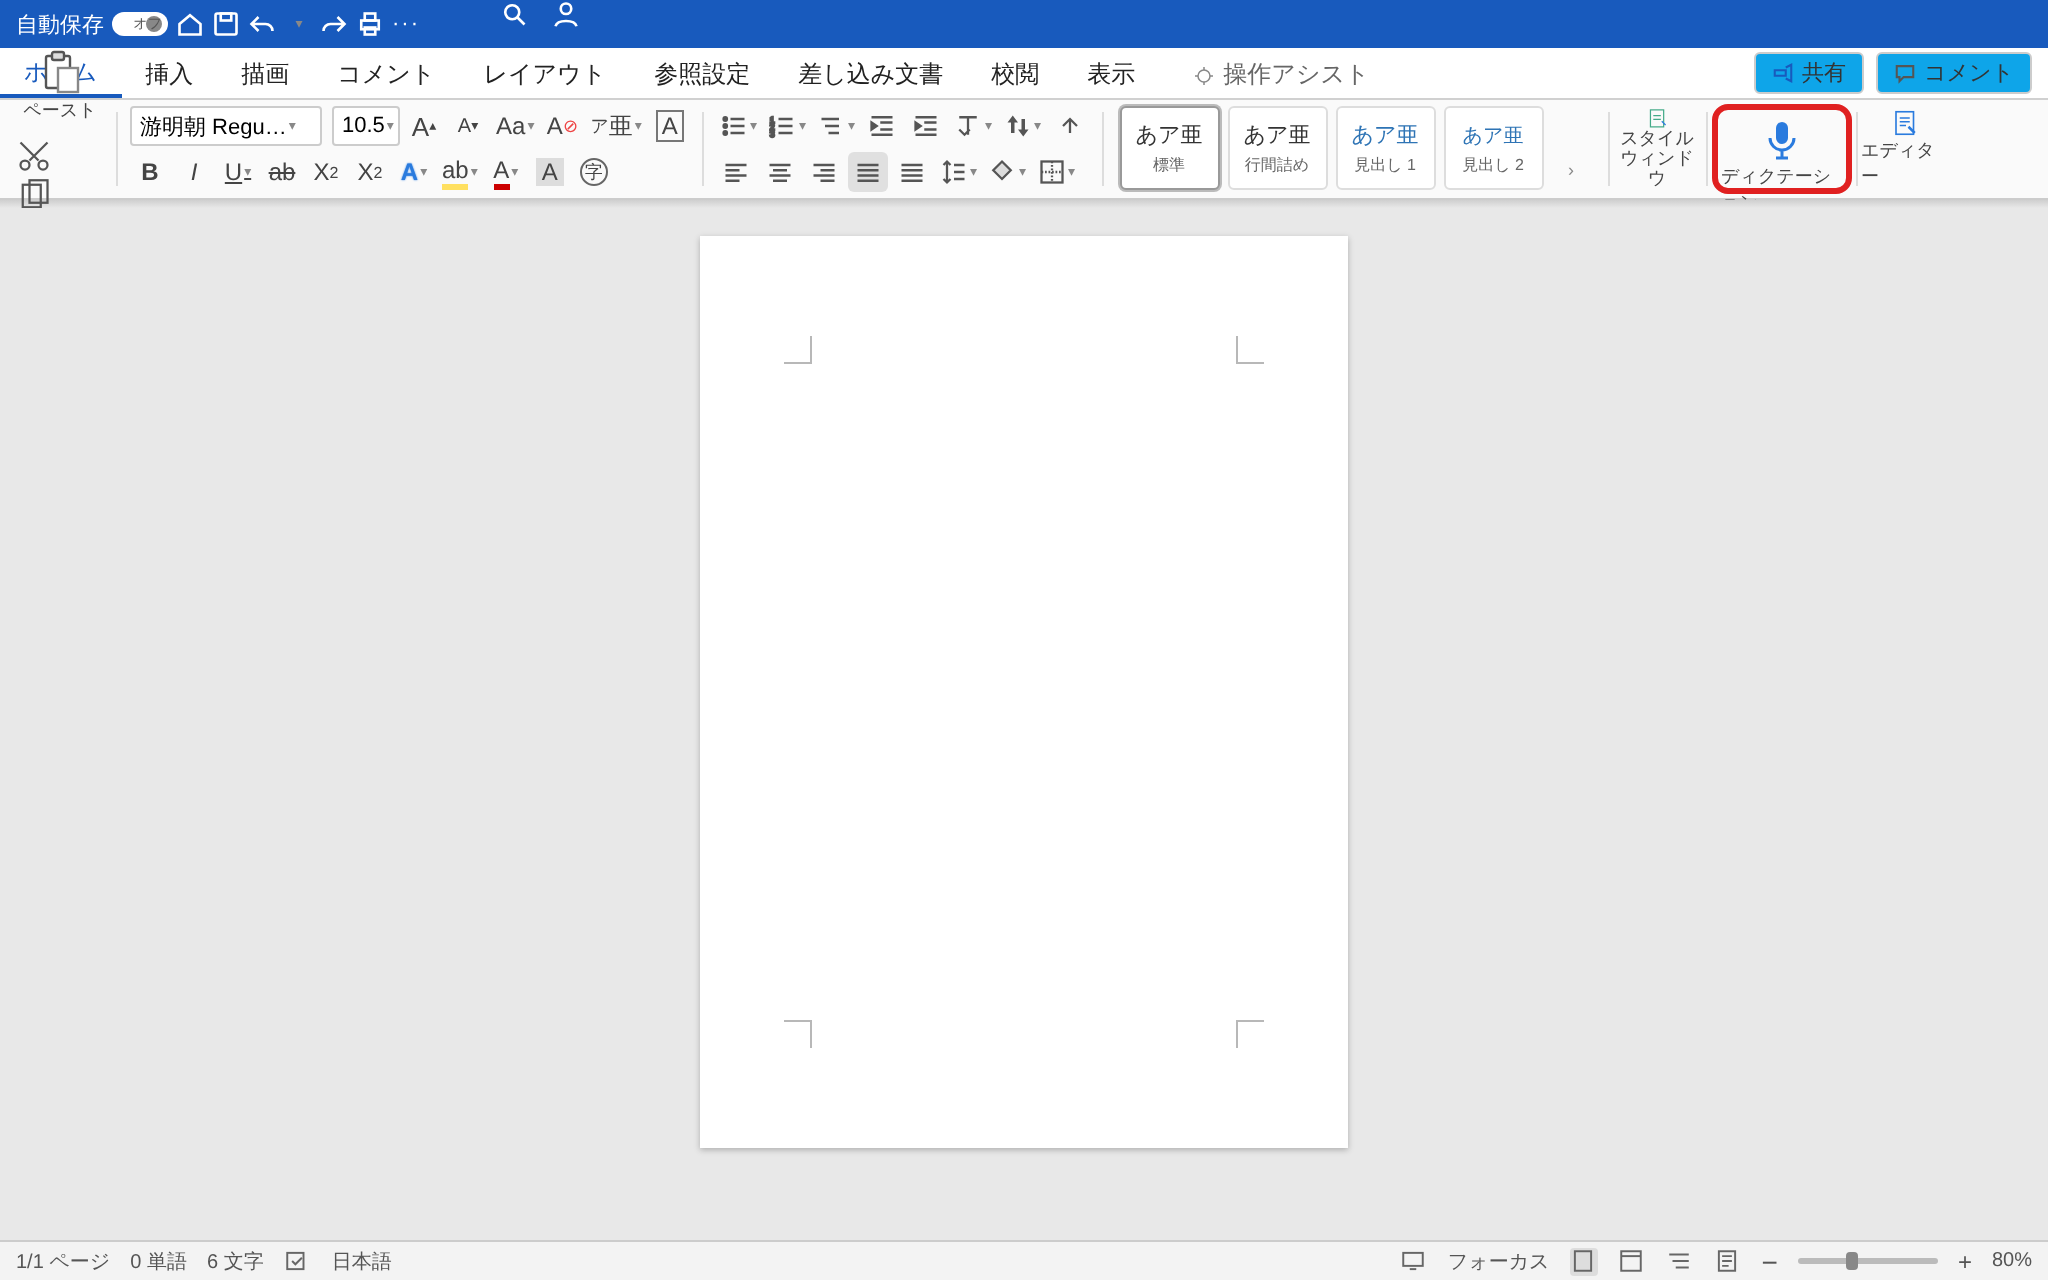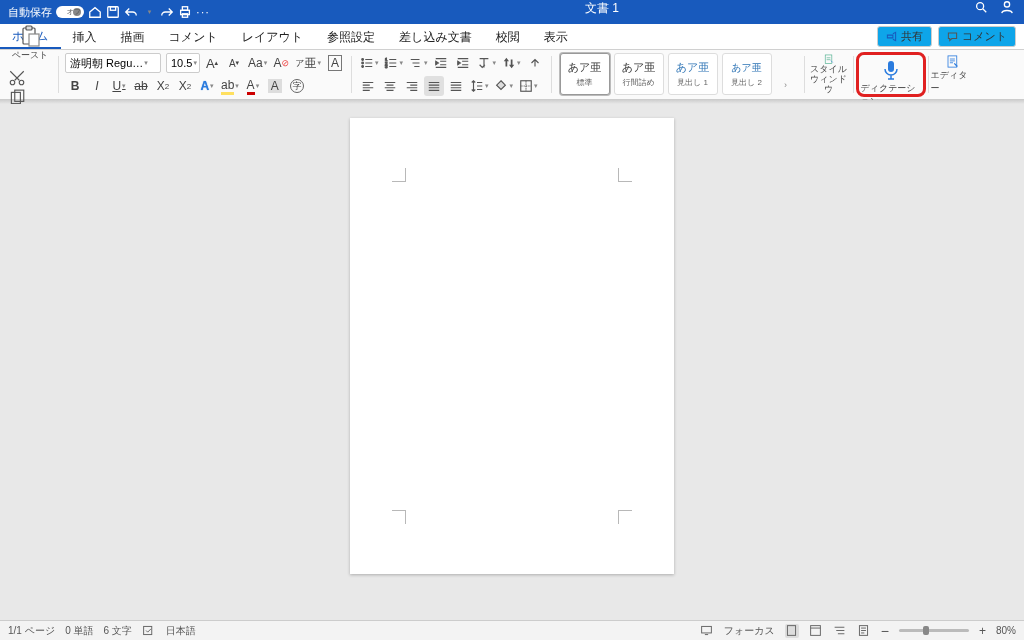--- a/index.html
+++ b/index.html
@@ -103,21 +103,20 @@
       </span>
     <span class="tb-icon">
         <svg viewBox="0 0 16 16">
           <rect x="3" y="6" width="10" height="5"></rect>
           <rect x="5" y="2" width="6" height="4"></rect>
           <rect x="5" y="10" width="6" height="4"></rect>
         </svg>
       </span>
     <span style="letter-spacing:1px">···</span>
   </div>
-  <div class="center">文書 1</div>
   <div class="right">
     <span class="tb-icon">
         <svg viewBox="0 0 16 16">
           <circle cx="7" cy="7" r="4"></circle>
           <path d="M10 10l4 4"></path>
         </svg>
       </span>
     <span class="tb-icon">
         <svg viewBox="0 0 16 16">
           <circle cx="8" cy="5" r="3"></circle>
@@ -149,20 +148,27 @@
       </div>
     <div class="tab">
         <span>差し込み文書</span>
       </div>
     <div class="tab">
         <span>校閲</span>
       </div>
     <div class="tab">
         <span>表示</span>
       </div>
+    <div class="tab tell-me">
+      <svg width="12" height="12" viewBox="0 0 16 16" stroke="#888" fill="none">
+          <circle cx="8" cy="8" r="4"></circle>
+          <path d="M8 2v2M8 12v2M2 8h2M12 8h2"></path>
+        </svg>
+      <span>操作アシスト</span>
+    </div>
   </div>
   <div class="actions">
     <div class="pill-btn">
       <svg width="11" height="11" viewBox="0 0 16 16" stroke="#185abd" fill="none" stroke-width="1.5">
           <path d="M10 4l4-2v12l-4-2M2 6h8v4H2z"></path>
         </svg>
       <span>共有</span>
     </div>
     <div class="pill-btn">
       <svg width="11" height="11" viewBox="0 0 16 16" stroke="#555" fill="none" stroke-width="1.5">

